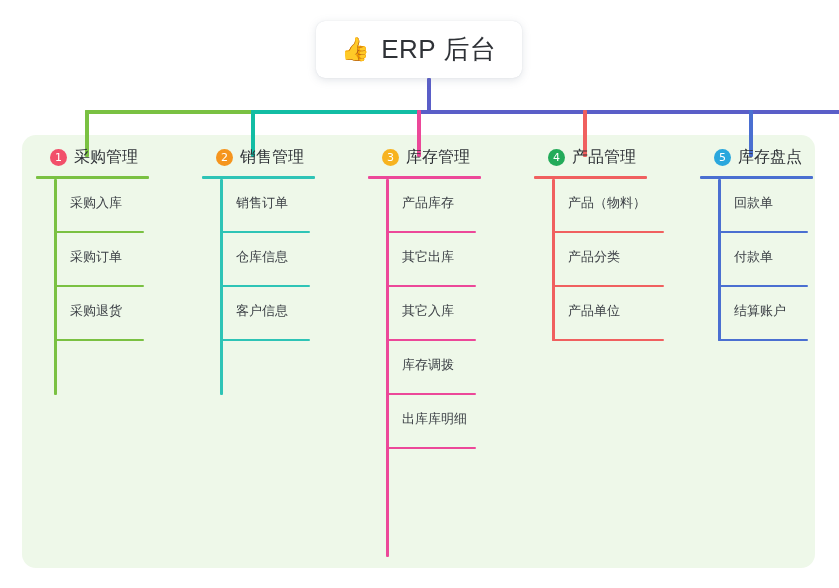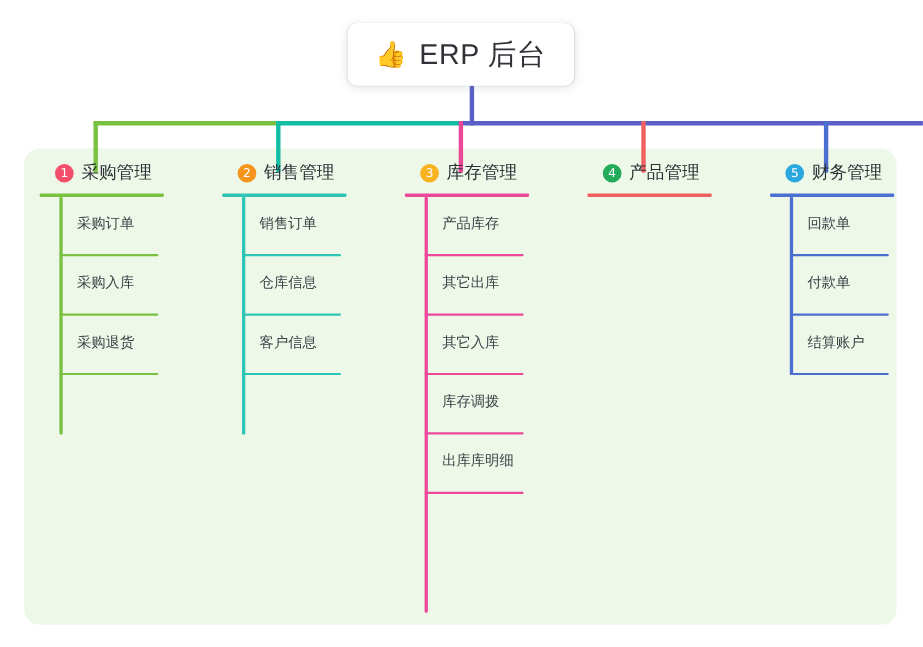--- a/index.html
+++ b/index.html
@@ -91,28 +91,28 @@
   <div id="columns-layer">
       <div class="col" style="left: 36px;">
         <div class="col-head">
           <span class="badge" style="background: rgb(242, 80, 106);">1</span>
           <span class="col-title">采购管理</span>
         </div>
         <div class="head-rule" style="width: 113px; background: rgb(122, 193, 66);"></div>
         <div class="items">
           <div class="spine" style="height: 216px; background: rgb(122, 193, 66);"></div>
           <div class="item">
+            <span class="item-label">采购入库</span>
+            <div class="item-rule" style="width: 90px; background: rgb(122, 193, 66);"></div>
+          </div>
+          <div class="item">
             <span class="item-label">采购订单</span>
             <div class="item-rule" style="width: 90px; background: rgb(122, 193, 66);"></div>
           </div>
           <div class="item">
-            <span class="item-label">采购入库</span>
-            <div class="item-rule" style="width: 90px; background: rgb(122, 193, 66);"></div>
-          </div>
-          <div class="item">
             <span class="item-label">采购退货</span>
             <div class="item-rule" style="width: 90px; background: rgb(122, 193, 66);"></div>
           </div>
         </div>
       </div>
       <div class="col" style="left: 202px;">
         <div class="col-head">
           <span class="badge" style="background: rgb(245, 149, 30);">2</span>
           <span class="col-title">销售管理</span>
         </div>
@@ -162,25 +162,40 @@
             <div class="item-rule" style="width: 90px; background: rgb(236, 72, 153);"></div>
           </div>
         </div>
       </div>
       <div class="col" style="left: 534px;">
         <div class="col-head">
           <span class="badge" style="background: rgb(35, 171, 90);">4</span>
           <span class="col-title">产品管理</span>
         </div>
         <div class="head-rule" style="width: 113px; background: rgb(240, 96, 95);"></div>
+        <div class="items">
+          <div class="spine" style="height: 162px; background: rgb(240, 96, 95);"></div>
+          <div class="item">
+            <span class="item-label">产品（物料）</span>
+            <div class="item-rule" style="width: 112px; background: rgb(240, 96, 95);"></div>
+          </div>
+          <div class="item">
+            <span class="item-label">产品分类</span>
+            <div class="item-rule" style="width: 112px; background: rgb(240, 96, 95);"></div>
+          </div>
+          <div class="item">
+            <span class="item-label">产品单位</span>
+            <div class="item-rule" style="width: 112px; background: rgb(240, 96, 95);"></div>
+          </div>
+        </div>
       </div>
       <div class="col" style="left: 700px;">
         <div class="col-head">
           <span class="badge" style="background: rgb(42, 167, 221);">5</span>
-          <span class="col-title">财务管理</span>
+          <span class="col-title">库存盘点</span>
         </div>
         <div class="head-rule" style="width: 113px; background: rgb(74, 111, 209);"></div>
         <div class="items">
           <div class="spine" style="height: 162px; background: rgb(74, 111, 209);"></div>
           <div class="item">
             <span class="item-label">回款单</span>
             <div class="item-rule" style="width: 90px; background: rgb(74, 111, 209);"></div>
           </div>
           <div class="item">
             <span class="item-label">付款单</span>

